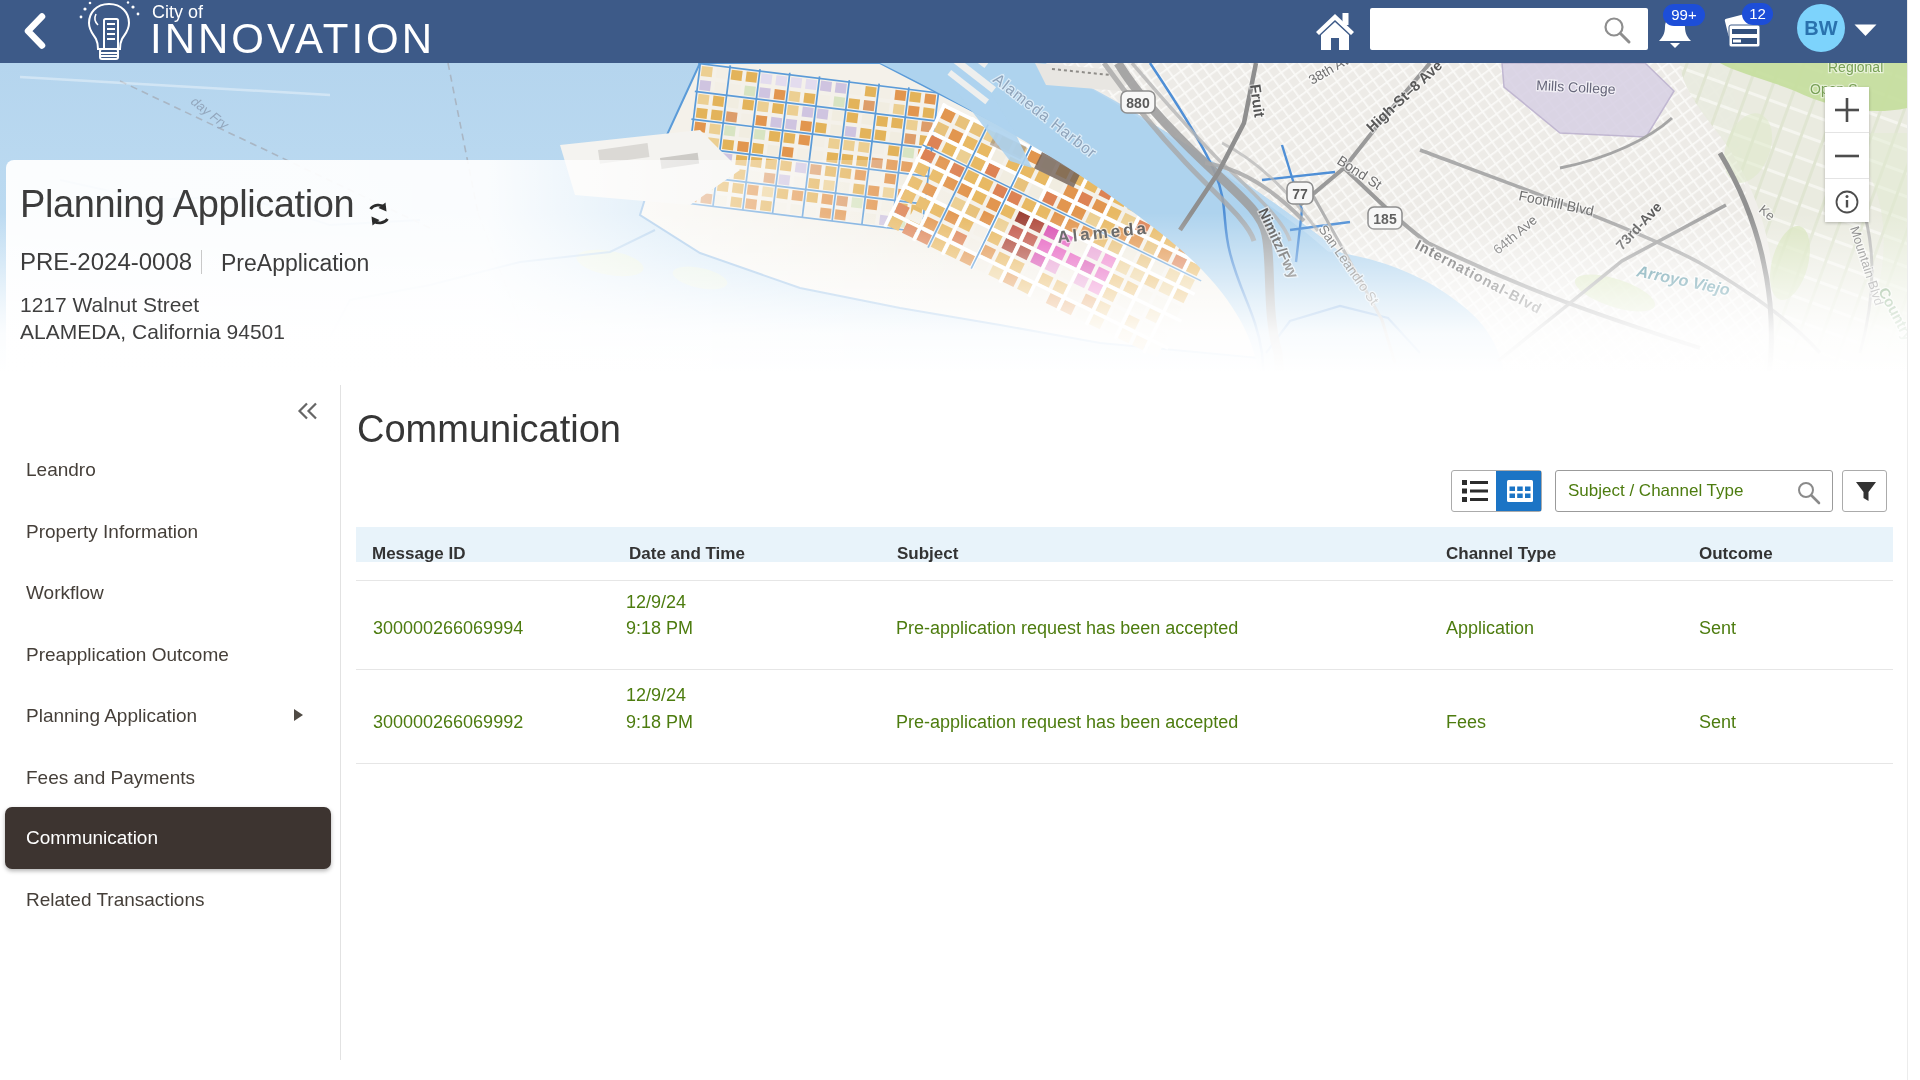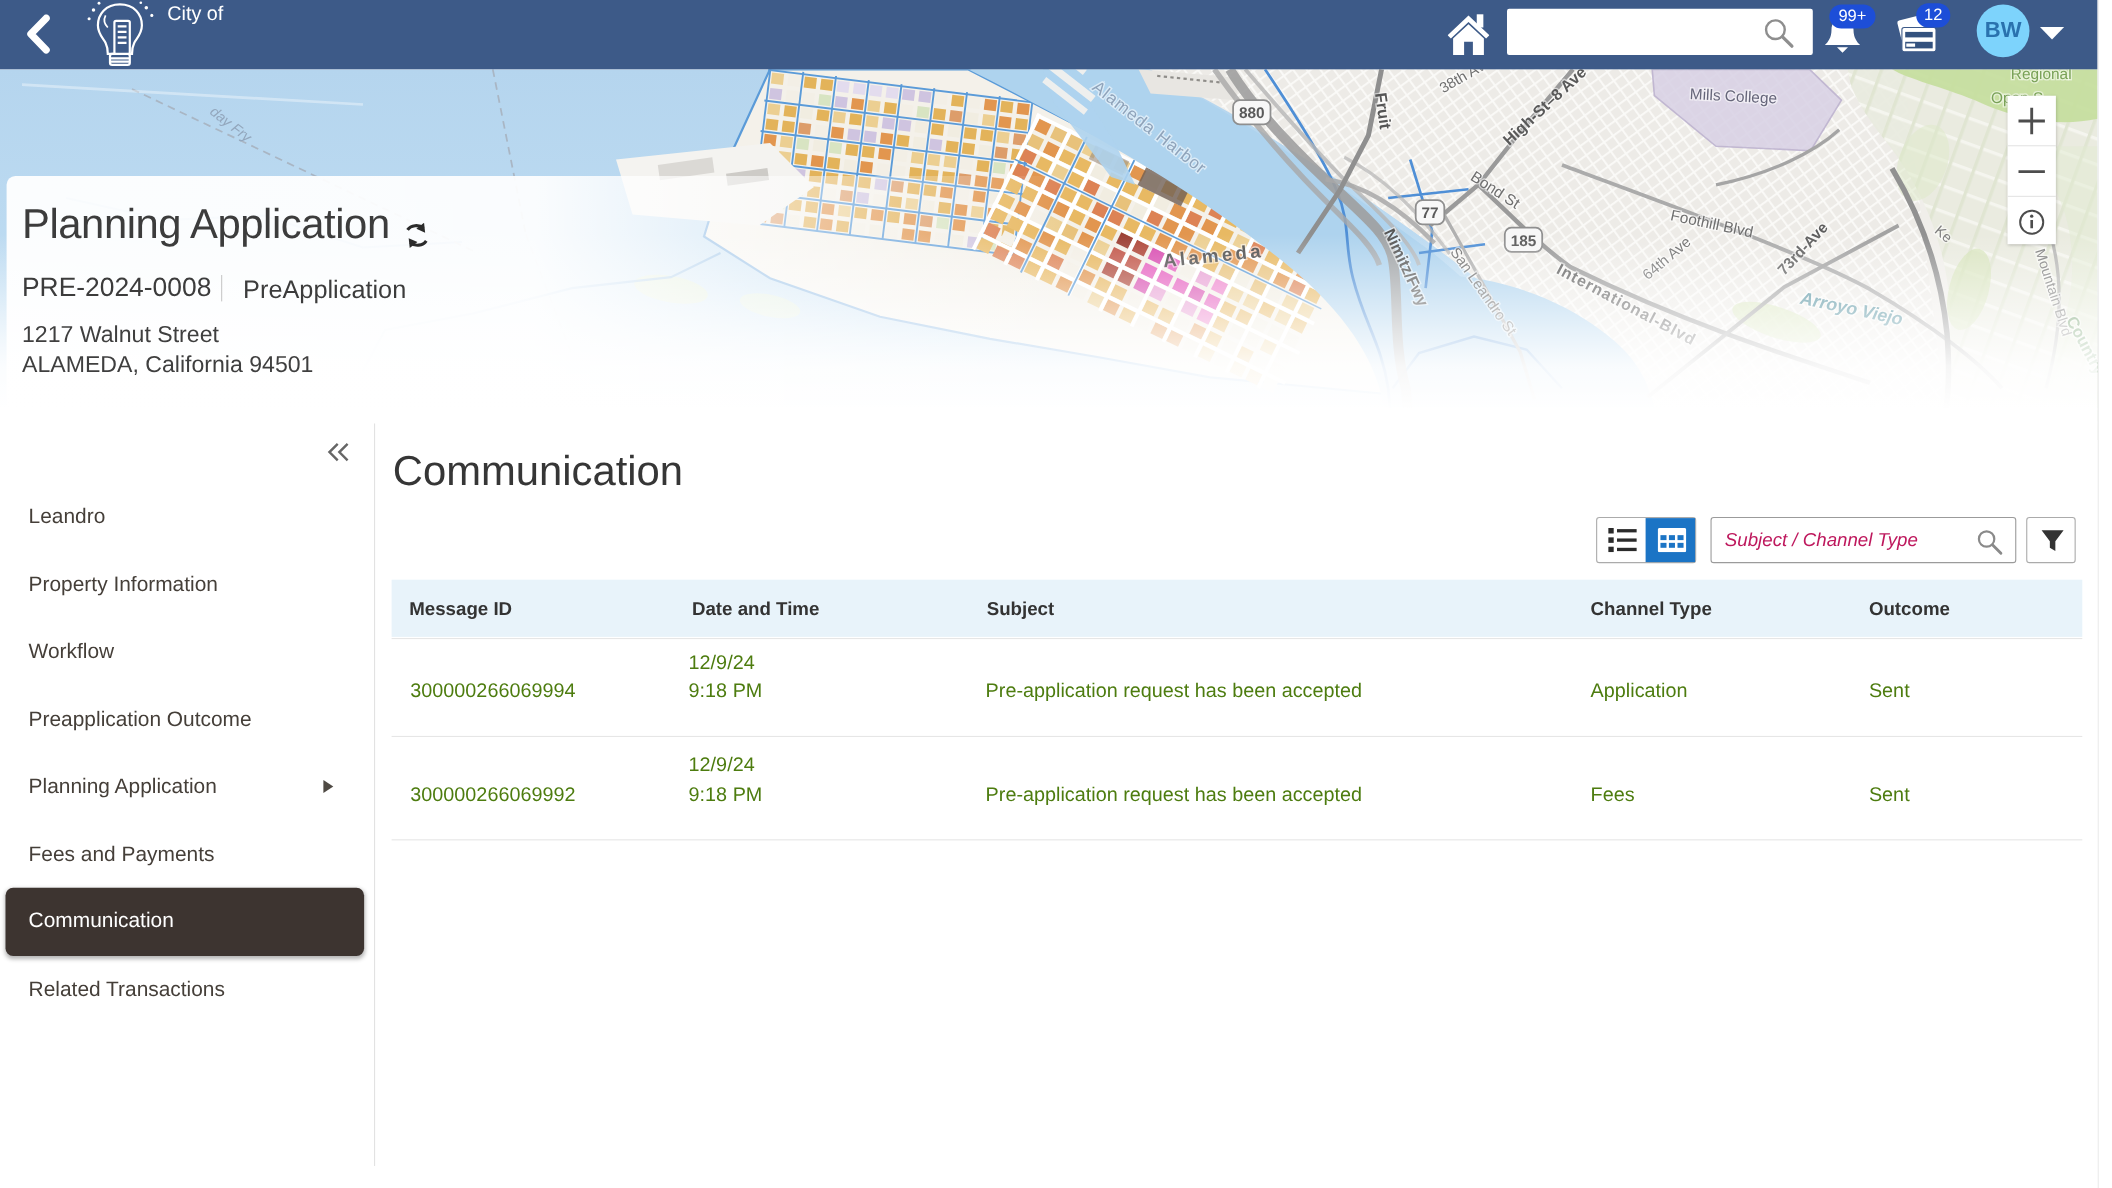--- a/index.html
+++ b/index.html
@@ -36,25 +36,25 @@
   #sidebar .divider { position:absolute; right:0; top:5px; width:1px; height:675px; background:#e2e2e2; }
   .navitem { position:absolute; left:26px; font-size:19px; color:#453f39; }
   #selitem { position:absolute; left:5px; top:807px; width:326px; height:62px; background:#3d3430; border-radius:7px;
      color:#fff; font-size:19px; line-height:62px; padding-left:21px; box-shadow:0 2px 4px rgba(0,0,0,.3); }
 
   
   #heading { position:absolute; left:357px; top:408px; font-size:38px; color:#363636; }
   #seg { position:absolute; left:1451px; top:470px; width:91px; height:42px; border:1px solid #ababab; border-radius:3px; background:#fff; }
   #seg .right { position:absolute; right:0; top:0; width:45px; height:40px; background:#1b74c5; }
   #searchbox { position:absolute; left:1555px; top:470px; width:278px; height:42px; border:1px solid #9b9b9b; border-radius:3px; background:#fff; }
-  #searchbox .ph { position:absolute; left:12px; top:10px; font-size:17px; font-style:italic; color:#be185d; }
+  #searchbox .ph { position:absolute; left:12px; top:10px; font-size:17px; color:#4d7c0f; }
   #filterbtn { position:absolute; left:1842px; top:470px; width:45px; height:42px; border:1px solid #ababab; border-radius:3px; background:#fff; }
 
   
-  #thead { position:absolute; left:356px; top:527px; width:1537px; height:52px; background:#e8f3fa; }
+  #thead { position:absolute; left:356px; top:527px; width:1537px; height:35px; background:#e8f3fa; }
   .th { position:absolute; top:17px; font-size:17px; font-weight:bold; color:#333; }
   .td { position:absolute; font-size:18px; color:#4d7c0f; }
   .rowline { position:absolute; left:356px; width:1537px; height:1px; background:#e6e6e6; }
 
   #rightstrip { position:absolute; left:1907px; top:0; width:13px; height:1080px; background:#fff; border-left:1px solid #ececec; }
 </style>
 </head>
 <body>
 
 <svg id="map" viewBox="0 0 1907 337">
@@ -593,20 +593,21 @@
     <g fill="#fff">
       <circle cx="7" cy="8" r="1.6"></circle>
         <circle cx="3" cy="16" r="1.4"></circle>
         <circle cx="12" cy="2" r="1.3"></circle>
       <circle cx="55" cy="6" r="1.6"></circle>
         <circle cx="60" cy="13" r="1.4"></circle>
         <circle cx="50" cy="1.5" r="1.2"></circle>
     </g>
   </svg>
   <div id="cityof">City of</div>
+  <div id="innov">INNOVATION</div>
   <svg id="homeicon" class="abs" style="left:1316px;top:10px" width="38" height="42" viewBox="0 0 38 42">
     <rect x="26.5" y="3" width="6" height="12" fill="#fff"></rect>
     <path d="M19 4 L38 22 L35 25 L19 10 L3 25 L0 22 Z" fill="#fff"></path>
     <path d="M19 12 L33 25 L33 40 L23 40 L23 28 L15 28 L15 40 L5 40 L5 25 Z" fill="#fff"></path>
   </svg>
   <div id="navsearch"></div>
   <svg id="magnav" class="abs" style="left:1602px;top:15px" width="30" height="30" viewBox="0 0 30 30">
     <circle cx="12" cy="12" r="8.5" fill="none" stroke="#8e8e8e" stroke-width="2.2"></circle>
     <line x1="18.5" y1="18.5" x2="27" y2="27" stroke="#8e8e8e" stroke-width="3" stroke-linecap="round"></line>
   </svg>

